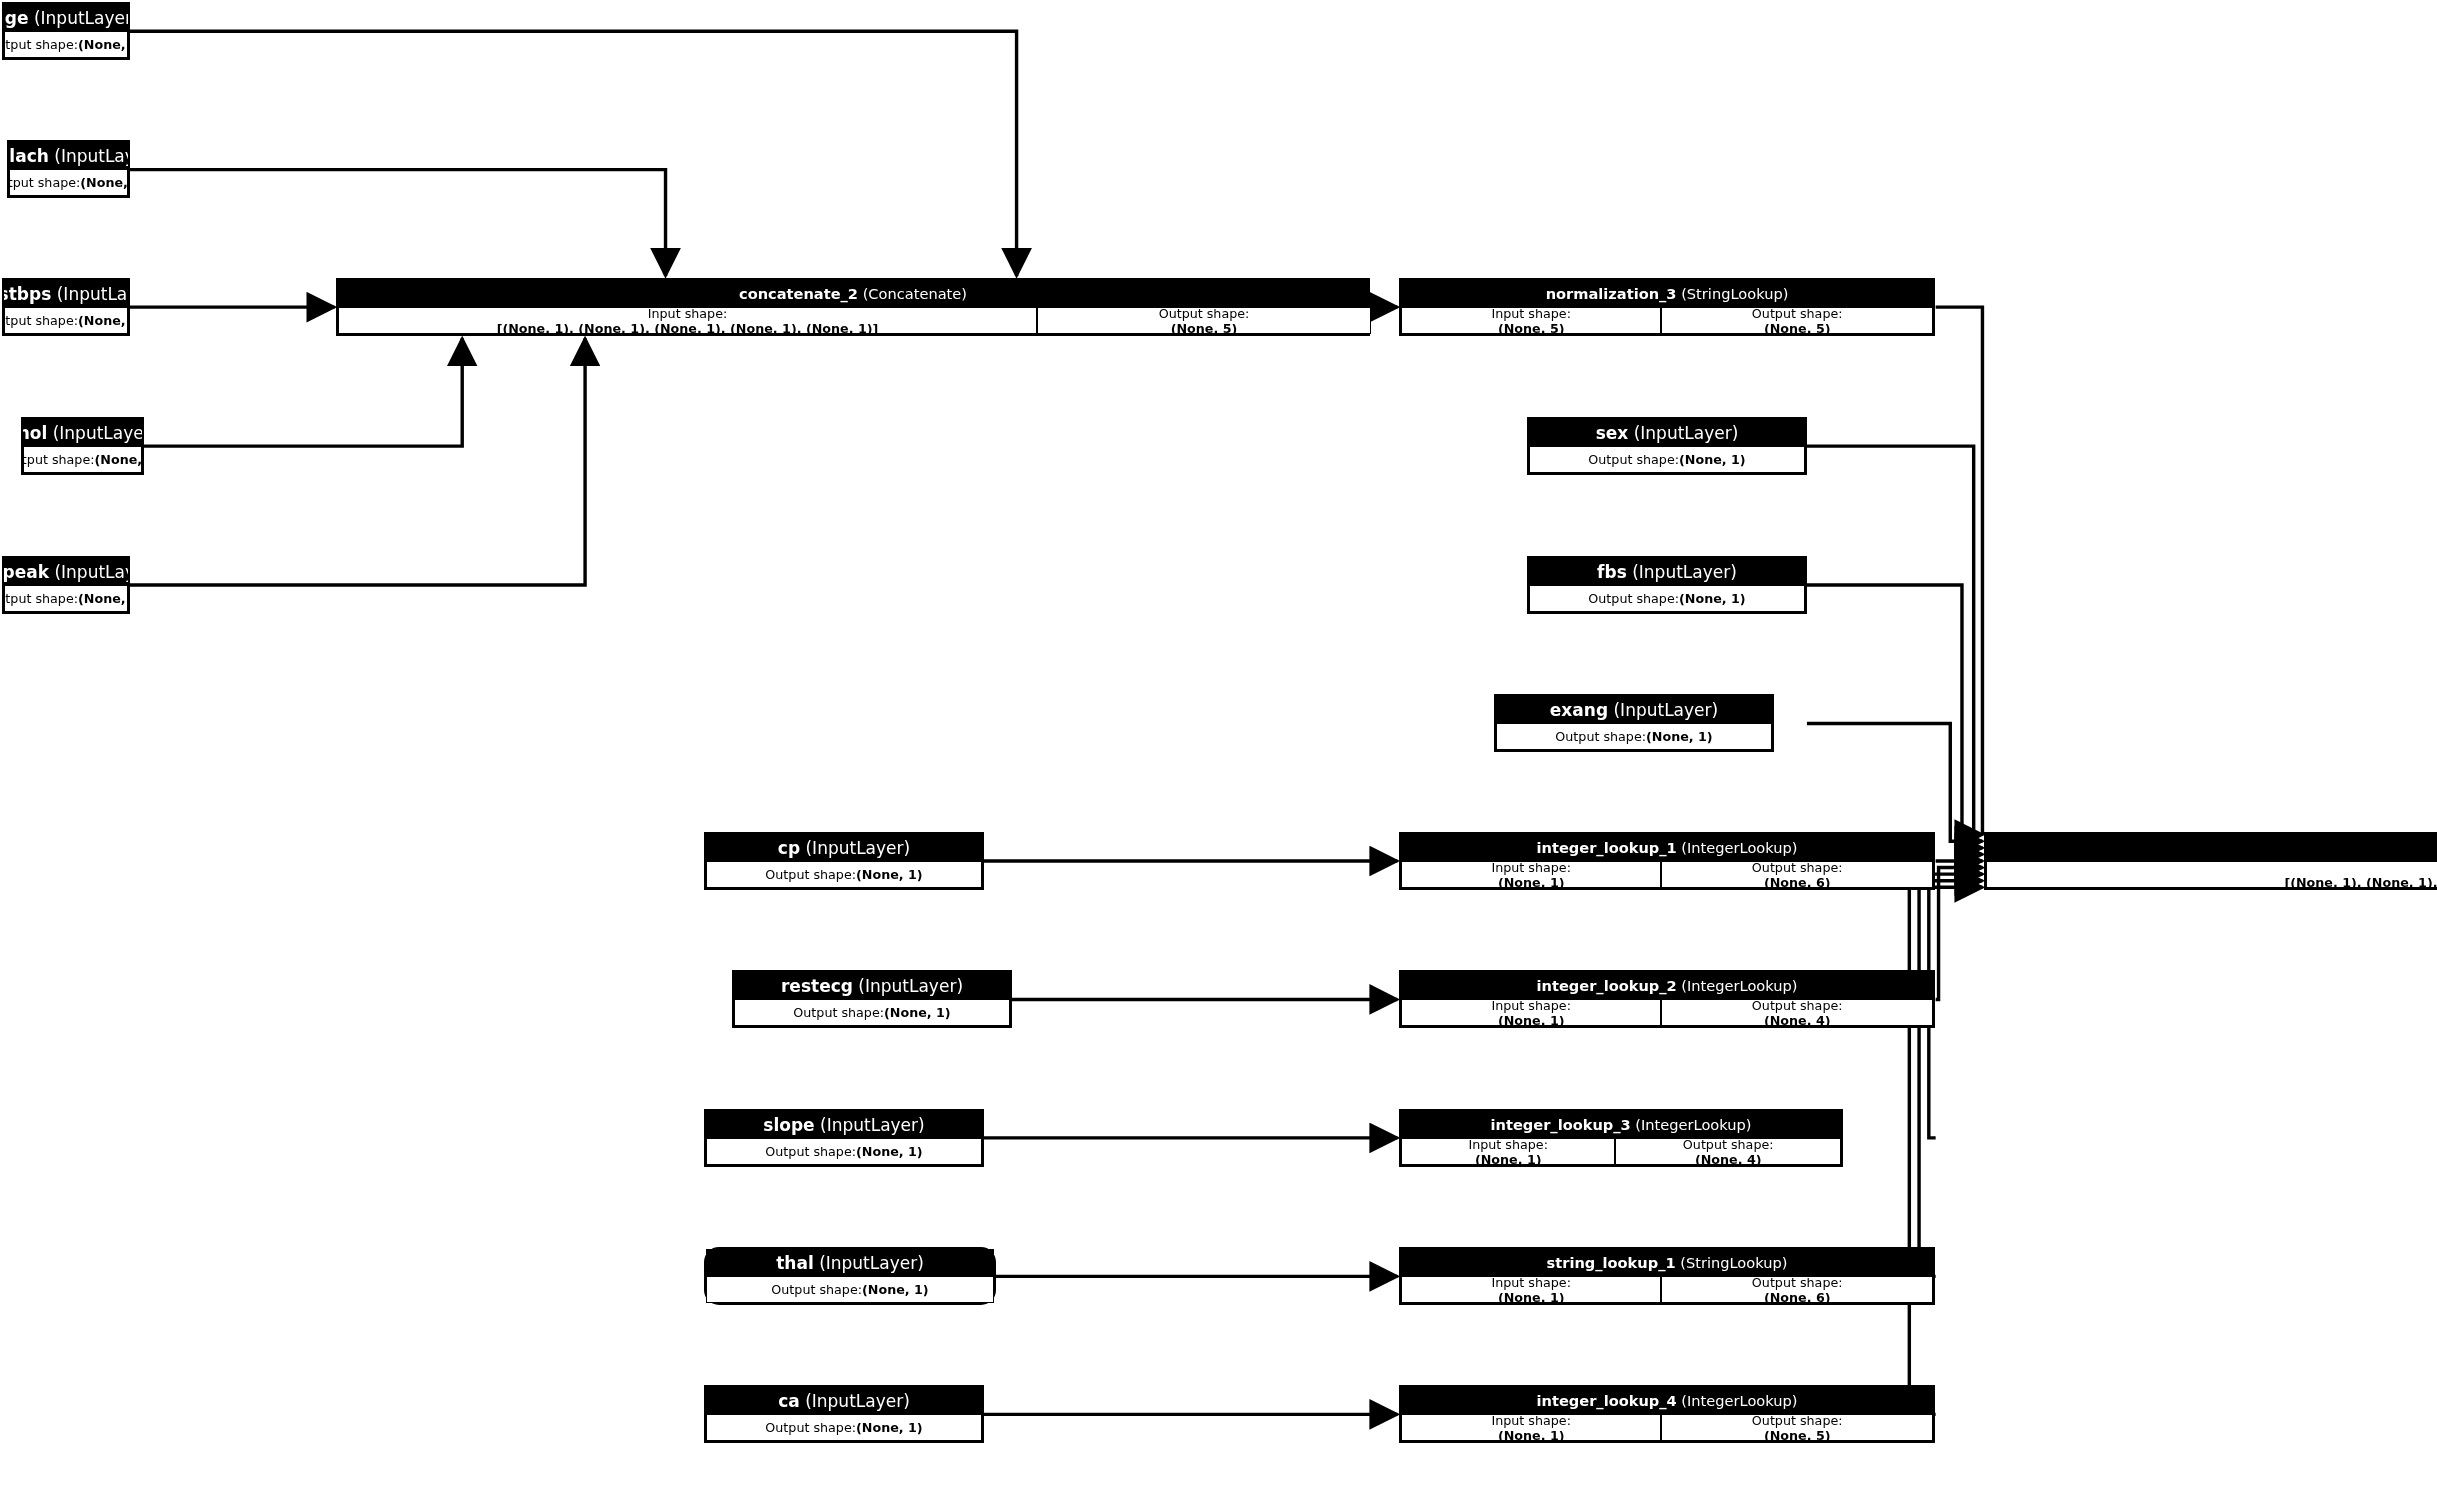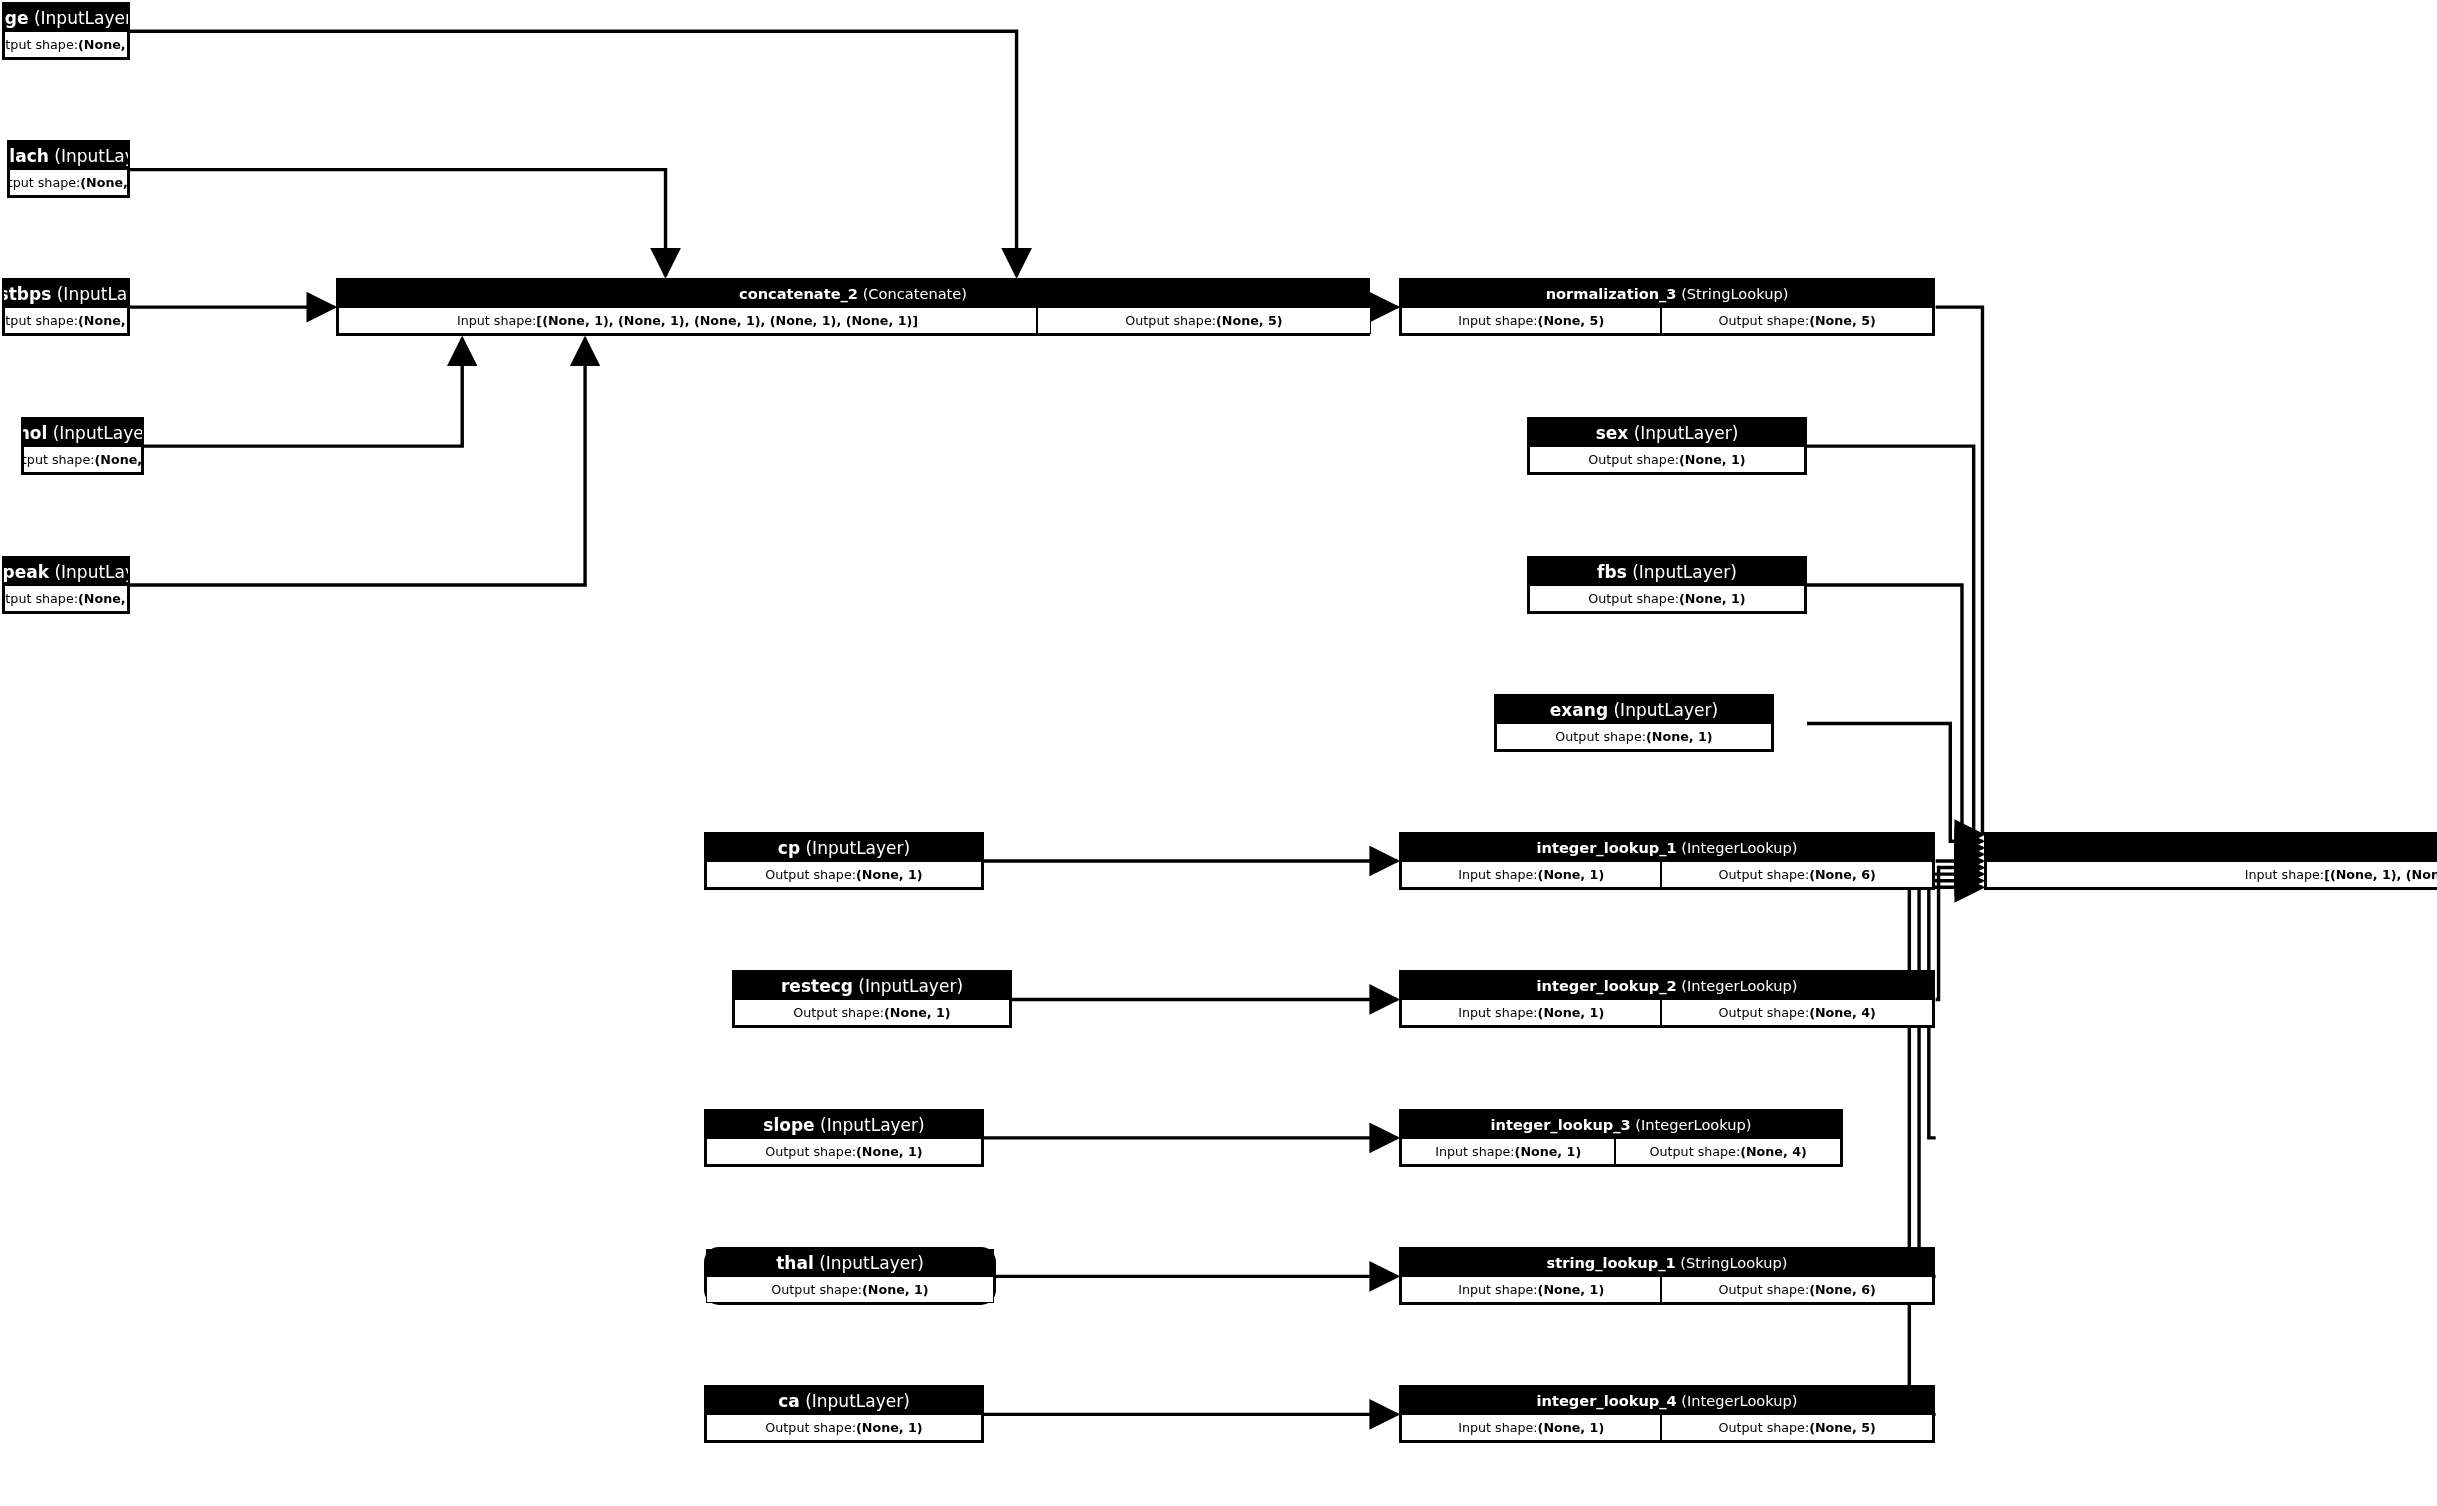--- a/index.html
+++ b/index.html
@@ -26,21 +26,21 @@
   .node .cell .lbl{font-weight:normal;}
   .node .cell .val{font-weight:bold;}
 
   
   .n-small .title{height:27px;font-size:17px;}
   .n-small .shapes{height:27px;padding:0;}
   .n-small .cell{font-size:12.7px;}
 
   .n-wide .title{height:27px;font-size:14.6px;}
   .n-wide .shapes{height:27px;}
-  .n-wide .cell{font-size:12.7px;}
+  .n-wide .cell{font-size:12.7px;flex-direction:column;}
 </style>
 </head>
 <body>
 
 <div id="canvas">
   <svg class="edges" viewBox="0 0 7119 3089" preserveAspectRatio="none">
     <defs>
       <marker id="ah" markerWidth="9" markerHeight="9" refX="8.2" refY="4.5" orient="auto" markerUnits="strokeWidth">
         <path d="M0,0 L9,4.5 L0,9 z" fill="#000"></path>
       </marker>

